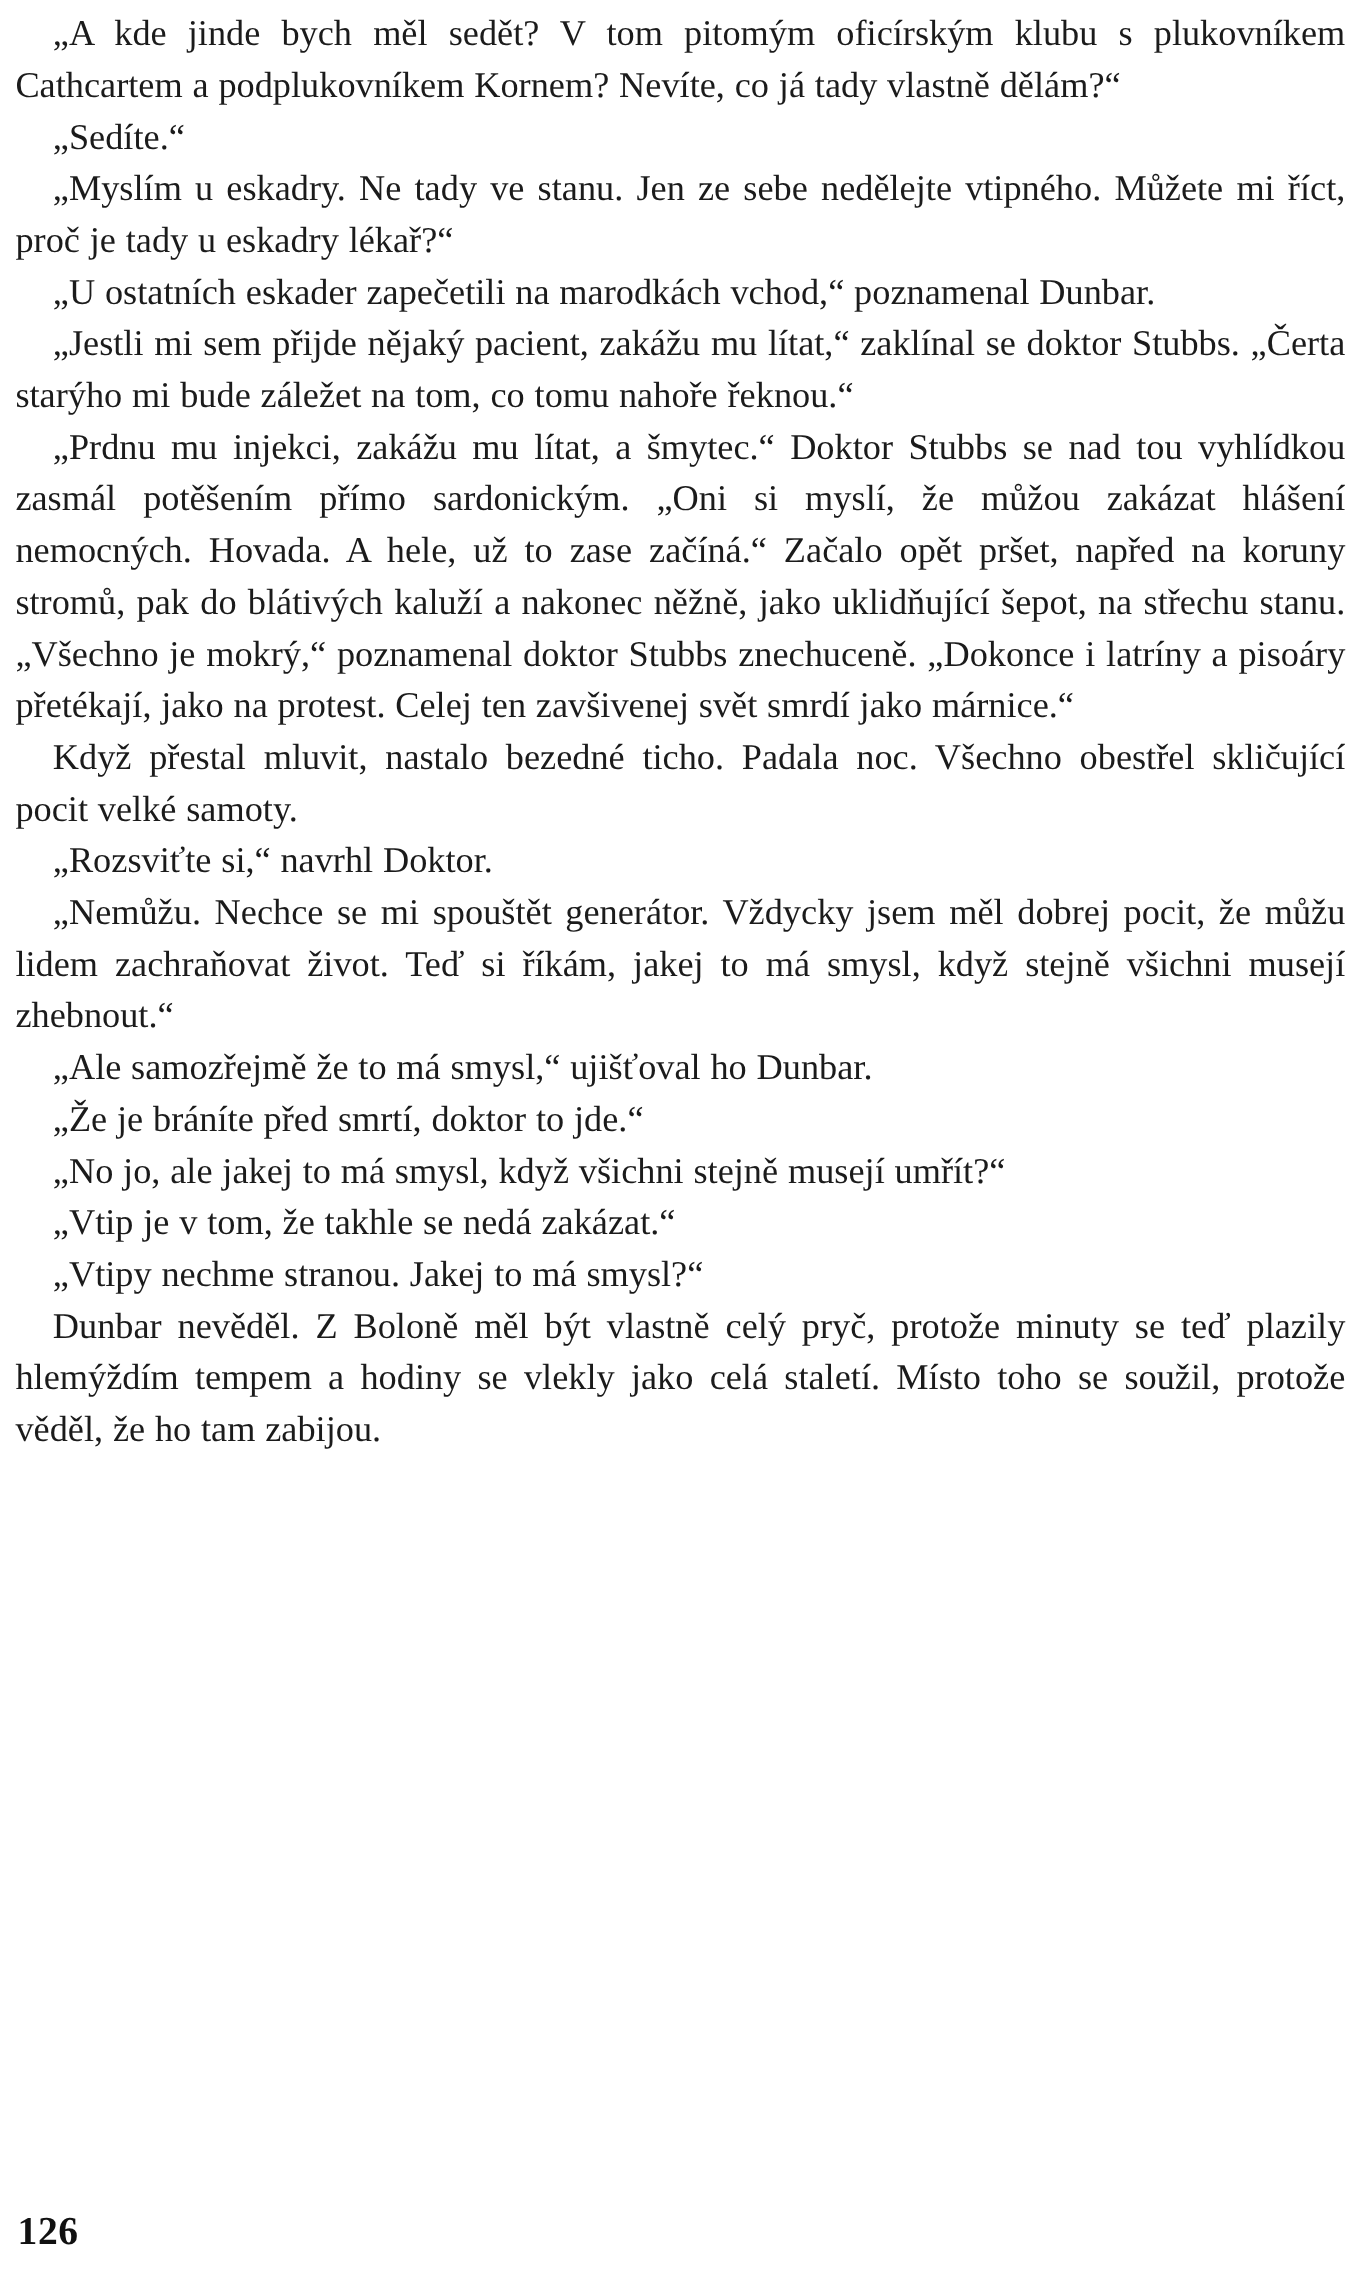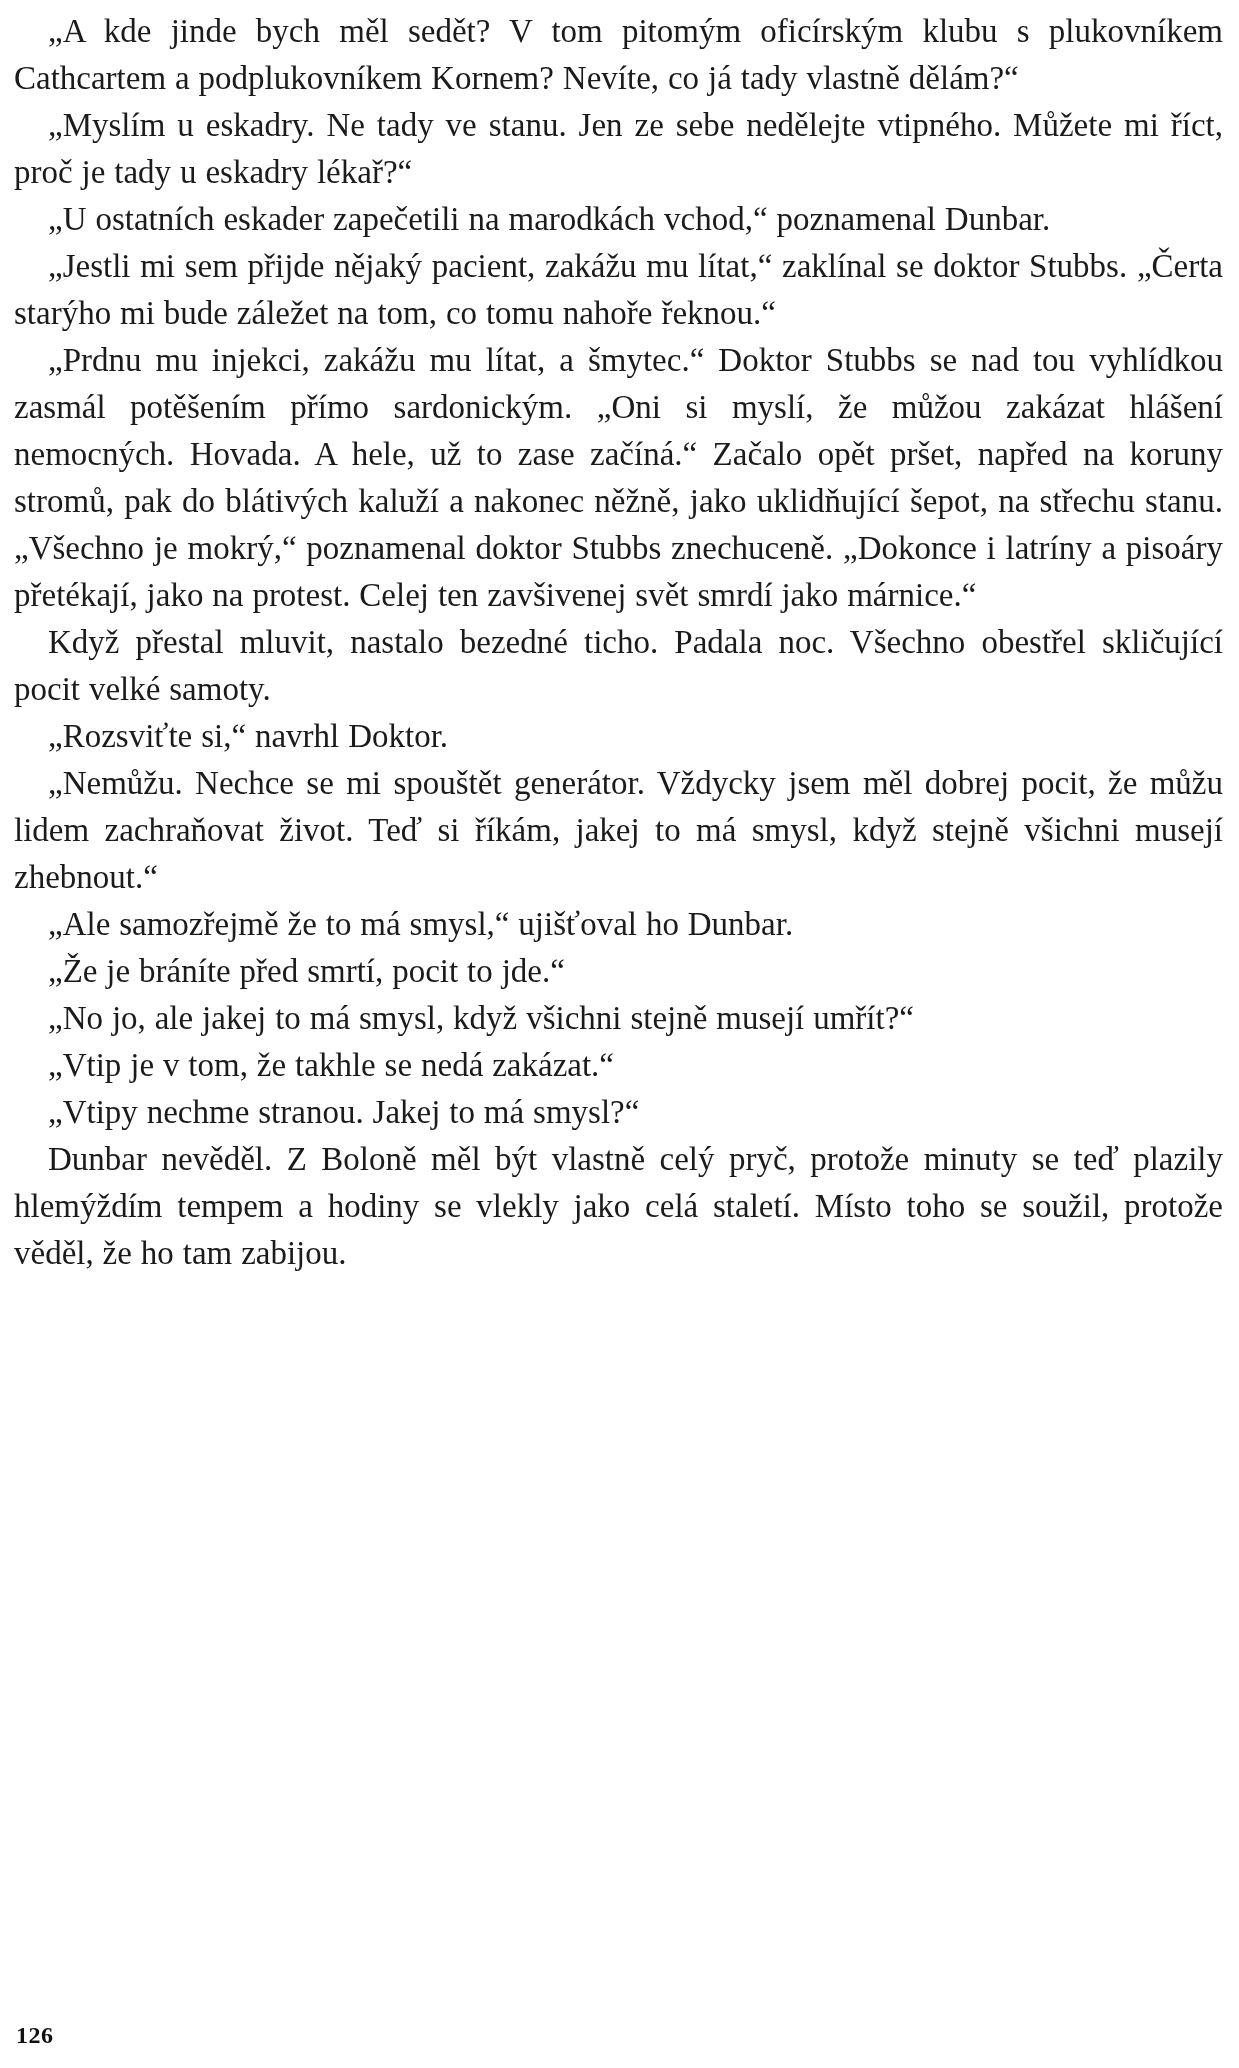--- a/index.html
+++ b/index.html
@@ -35,41 +35,42 @@
     }
     .page-text p {
       margin: 0;
       padding: 0;
       text-indent: 34px;
     }
     .page-number {
       position: absolute;
       left: 16px;
       bottom: 16px;
-      font-size: 24px;
+      font-size: 36px;
       font-weight: 700;
       letter-spacing: 0.5px;
       color: #111111;
     }
   </style>
 </head>
 <body>
 
 <div class="book-page">
   <div class="page-text">
 
   <p>„A kde jinde bych měl sedět? V tom pitomým oficírským klubu s plukovníkem Cathcartem a podplukovníkem Kornem? Nevíte, co já tady vlastně dělám?“</p>
+      <p>„Sedíte.“</p>
       <p>„Myslím u eskadry. Ne tady ve stanu. Jen ze sebe nedělejte vtipného. Můžete mi říct, proč je tady u eskadry lékař?“</p>
       <p>„U ostatních eskader zapečetili na marodkách vchod,“ poznamenal Dunbar.</p>
       <p>„Jestli mi sem přijde nějaký pacient, zakážu mu lítat,“ zaklínal se doktor Stubbs. „Čerta starýho mi bude záležet na tom, co tomu nahoře řeknou.“</p>
       <p>„Prdnu mu injekci, zakážu mu lítat, a šmytec.“ Doktor Stubbs se nad tou vyhlídkou zasmál potěšením přímo sardonickým. „Oni si myslí, že můžou zakázat hlášení nemocných. Hovada. A hele, už to zase začíná.“ Začalo opět pršet, napřed na koruny stromů, pak do blátivých kaluží a nakonec něžně, jako uklidňující šepot, na střechu stanu. „Všechno je mokrý,“ poznamenal doktor Stubbs znechuceně. „Dokonce i latríny a pisoáry přetékají, jako na protest. Celej ten zavšivenej svět smrdí jako márnice.“</p>
       <p>Když přestal mluvit, nastalo bezedné ticho. Padala noc. Všechno obestřel skličující pocit velké samoty.</p>
       <p>„Rozsviťte si,“ navrhl Doktor.</p>
       <p>„Nemůžu. Nechce se mi spouštět generátor. Vždycky jsem měl dobrej pocit, že můžu lidem zachraňovat život. Teď si říkám, jakej to má smysl, když stejně všichni musejí zhebnout.“</p>
       <p>„Ale samozřejmě že to má smysl,“ ujišťoval ho Dunbar.</p>
-      <p>„Že je bráníte před smrtí, pocit to jde.“</p>
+      <p>„Že je bráníte před smrtí, doktor to jde.“</p>
       <p>„No jo, ale jakej to má smysl, když všichni stejně musejí umřít?“</p>
       <p>„Vtip je v tom, že takhle se nedá zakázat.“</p>
       <p>„Vtipy nechme stranou. Jakej to má smysl?“</p>
       <p>Dunbar nevěděl. Z Boloně měl být vlastně celý pryč, protože minuty se teď plazily hlemýždím tempem a hodiny se vlekly jako celá staletí. Místo toho se soužil, protože věděl, že ho tam zabijou.</p>
     </div>
   <div class="page-number">126</div>
 </div>
 
 </body></html>

